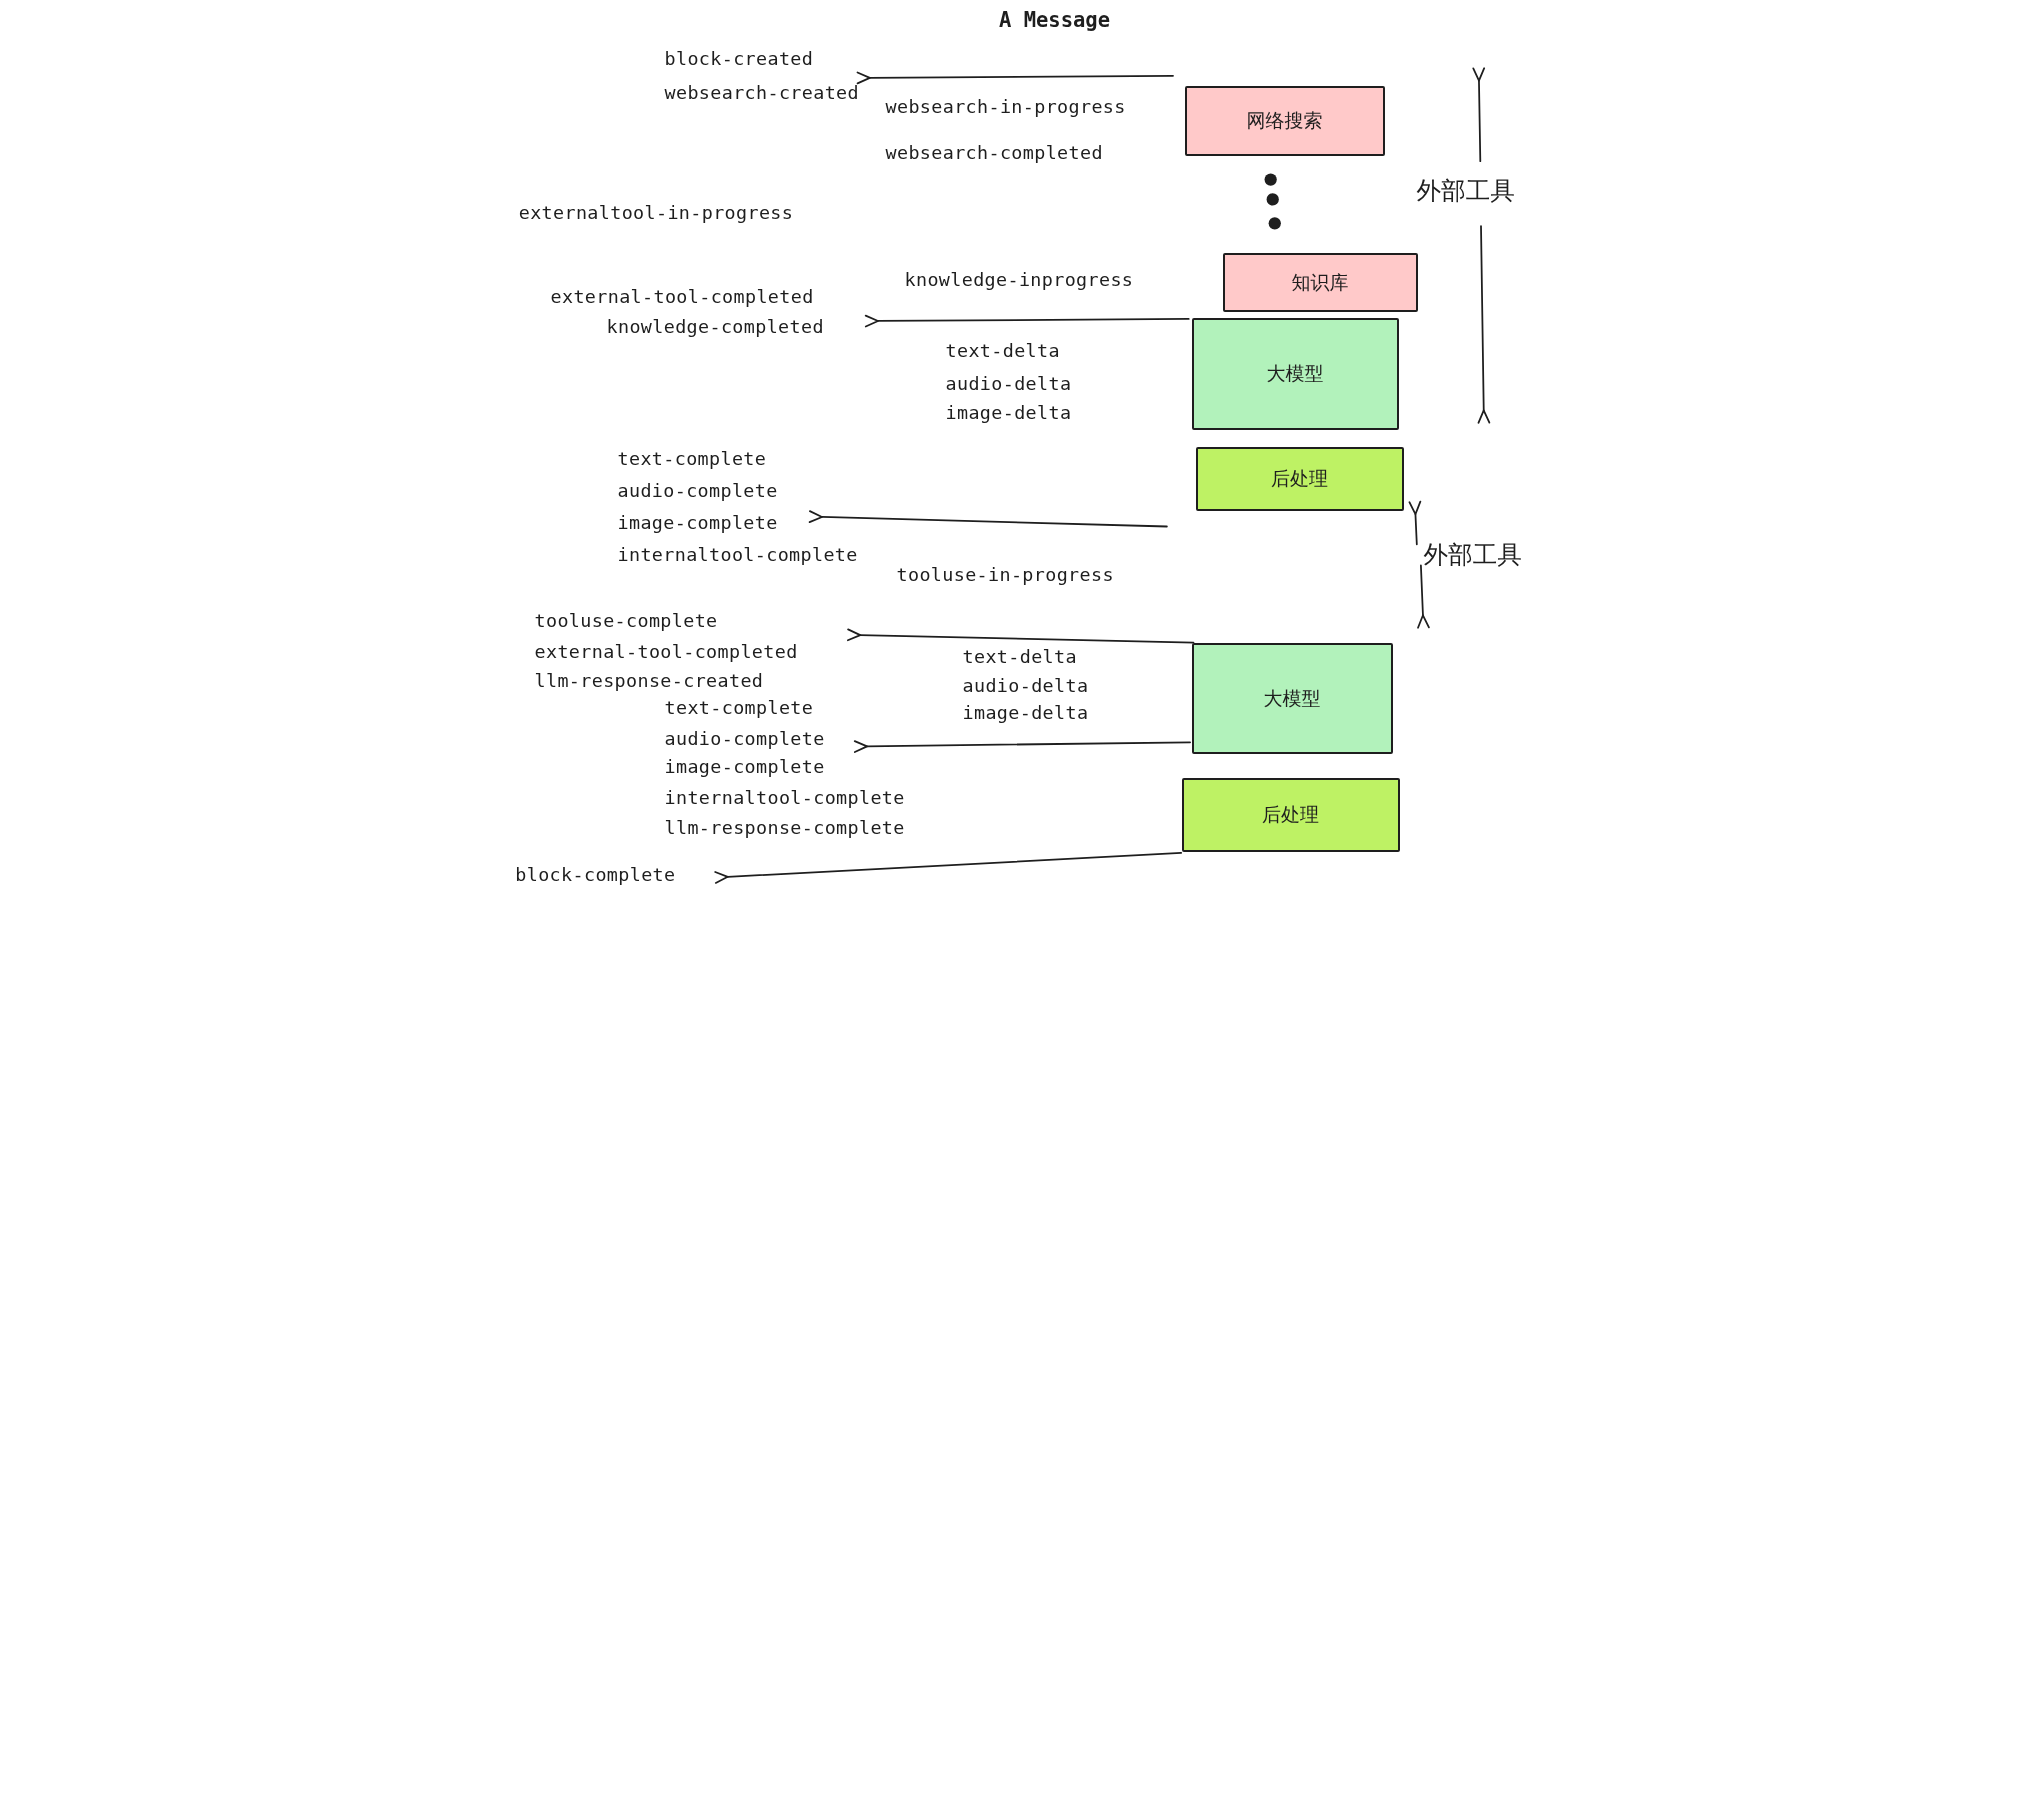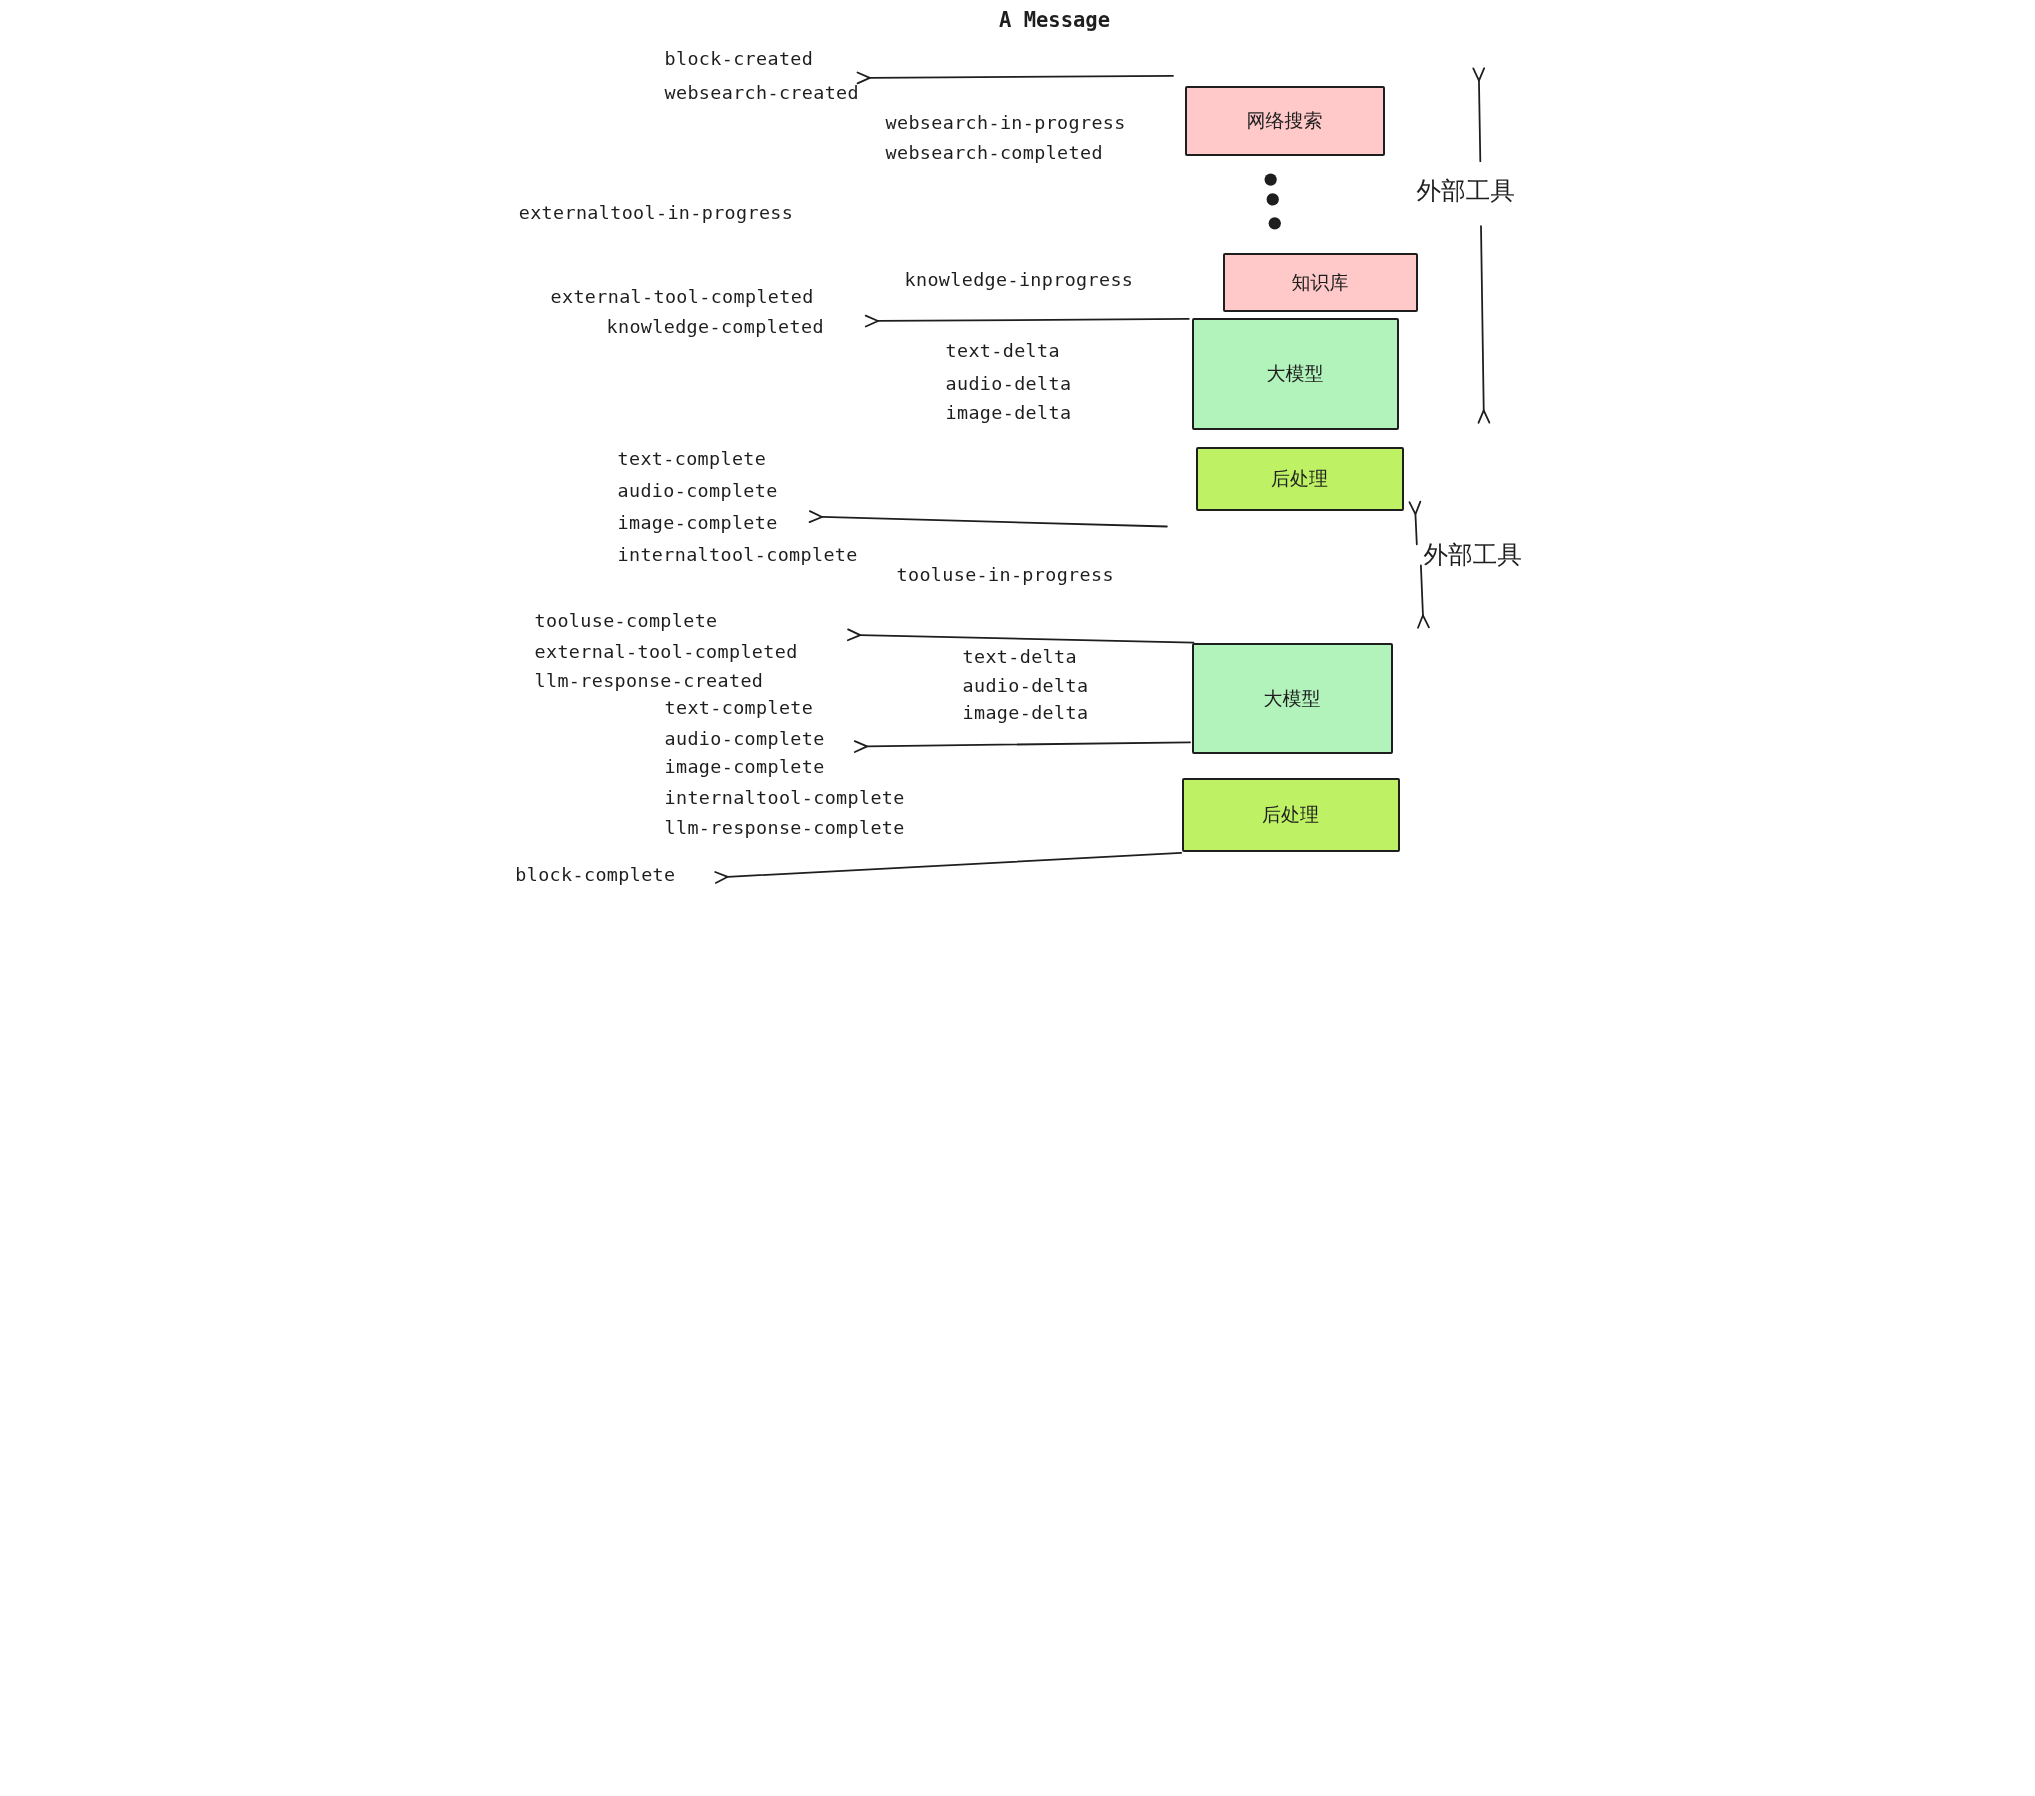--- a/index.html
+++ b/index.html
@@ -80,21 +80,21 @@
       <circle cx="1115" cy="263" r="9"></circle>
       <circle cx="1118" cy="292" r="9"></circle>
       <circle cx="1121" cy="327" r="9"></circle>
     </g>
   </svg>
 
   <div class="title">A Message</div>
 
   <div class="evt" style="left:156px; top:47px;">block-created</div>
   <div class="evt" style="left:156px; top:81px;">websearch-created</div>
-  <div class="evt" style="left:377px; top:111px;">websearch-in-progress</div>
+  <div class="evt" style="left:377px; top:95px;">websearch-in-progress</div>
   <div class="evt" style="left:377px; top:141px;">websearch-completed</div>
   <div class="evt" style="left:10.2px;  top:201px;">externaltool-in-progress</div>
   <div class="evt" style="left:396px; top:268px;">knowledge-inprogress</div>
   <div class="evt" style="left:42px;  top:285px;">external-tool-completed</div>
   <div class="evt" style="left:98px; top:315px;">knowledge-completed</div>
 
   <div class="evt" style="left:437px; top:339px;">text-delta</div>
   <div class="evt" style="left:437px; top:372px;">audio-delta</div>
   <div class="evt" style="left:437px; top:401px;">image-delta</div>
 

